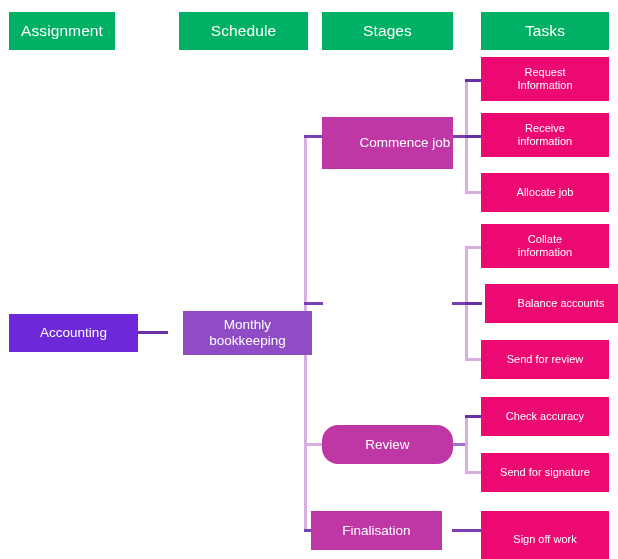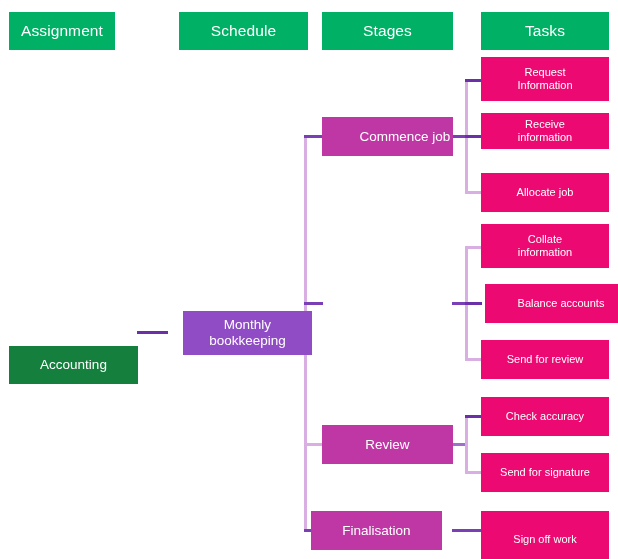--- a/index.html
+++ b/index.html
@@ -27,23 +27,22 @@
     line-height: 1.15;
     z-index: 5;
     white-space: pre-line;
   }
   .header-box {
     background: #00b064;
     font-size: 15.5px;
     letter-spacing: .1px;
   }
   .assignment-box {
-    background: #15803d;
+    background: #6d28d9;
     font-size: 13.5px;
-    margin-top: 32px;
   }
   .schedule-box {
     background: #8f4cc4;
     font-size: 13.5px;
   }
   .stage-box {
     background: #bf37a5;
     font-size: 13.5px;
   }
   .task-box {
@@ -100,31 +99,31 @@
   <div class="conn deep" style="left:465px; top:415px; width:17px; height:3px;"></div>
   <div class="conn light" style="left:465px; top:471px; width:17px; height:3px;"></div>
 
   <div class="conn dark" style="left:452px; top:529px; width:30px; height:3px;"></div>
 
   <div class="box assignment-box" style="left:9px; top:314px; width:129px; height:38px;">Accounting</div>
 
   <div class="box schedule-box" style="left:167px; top:311px; width:129px; height:44px;margin-left:16px;">Monthly
 bookkeeping</div>
 
-  <div class="box stage-box" style="left:322px; top:117px; width:131px; height:39px;padding-left:35px;">Commence job</div>
+  <div class="box stage-box" style="left:322px; top:117px; width:131px; height:52px;padding-left:35px;">Commence job</div>
 
 
-  <div class="box stage-box" style="left:322px; top:425px; width:131px; height:39px;">Review</div>
+  <div class="box stage-box" style="left:322px; top:425px; width:131px; height:39px;border-radius:16px;">Review</div>
 
   <div class="box stage-box" style="left:311px; top:511px; width:131px; height:39px;">Finalisation</div>
 
   <div class="box task-box" style="left:481px; top:57px; width:128px; height:44px;">Request
 Information</div>
 
-  <div class="box task-box" style="left:481px; top:113px; width:128px; height:36px;">Receive
+  <div class="box task-box" style="left:481px; top:113px; width:128px; height:44px;">Receive
 information</div>
 
   <div class="box task-box" style="left:481px; top:173px; width:128px; height:39px;">Allocate job</div>
 
   <div class="box task-box" style="left:481px; top:224px; width:128px; height:44px;">Collate
 information</div>
 
   <div class="box task-box" style="left:485px; top:284px; width:152px; height:39px;">Balance accounts</div>
 
   <div class="box task-box" style="left:481px; top:340px; width:128px; height:39px;">Send for review</div>

